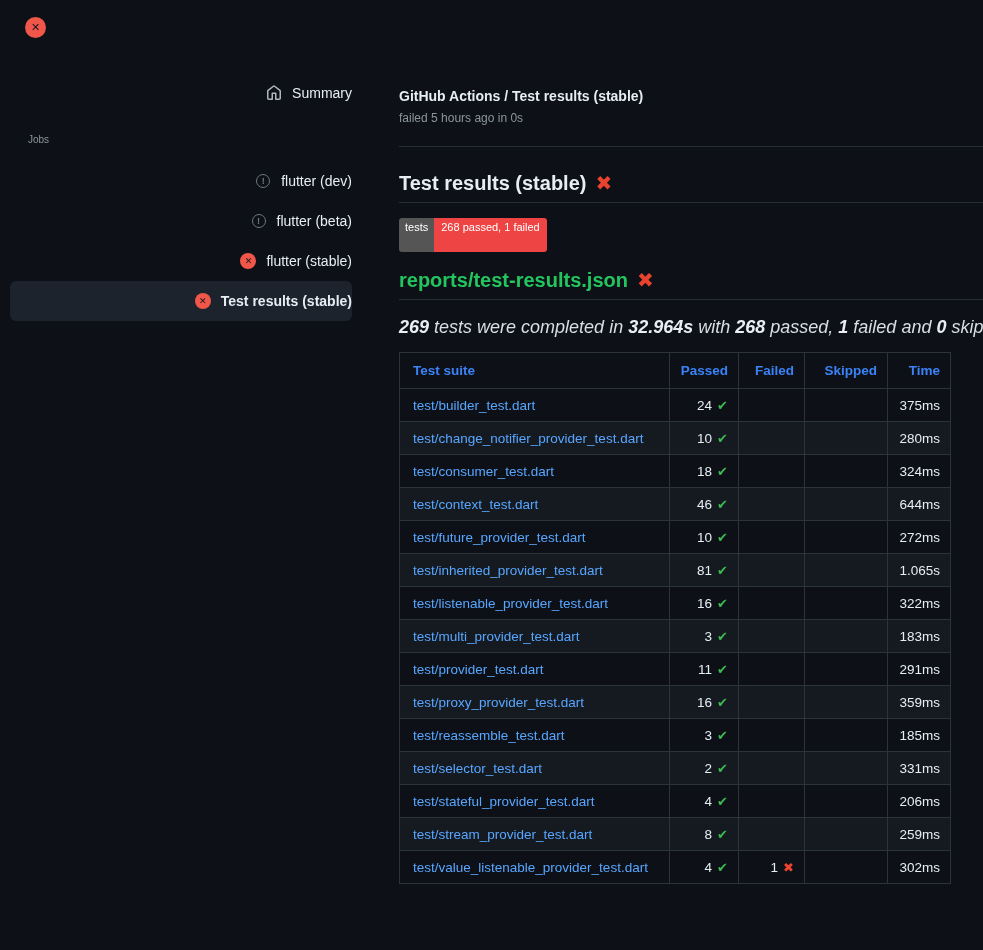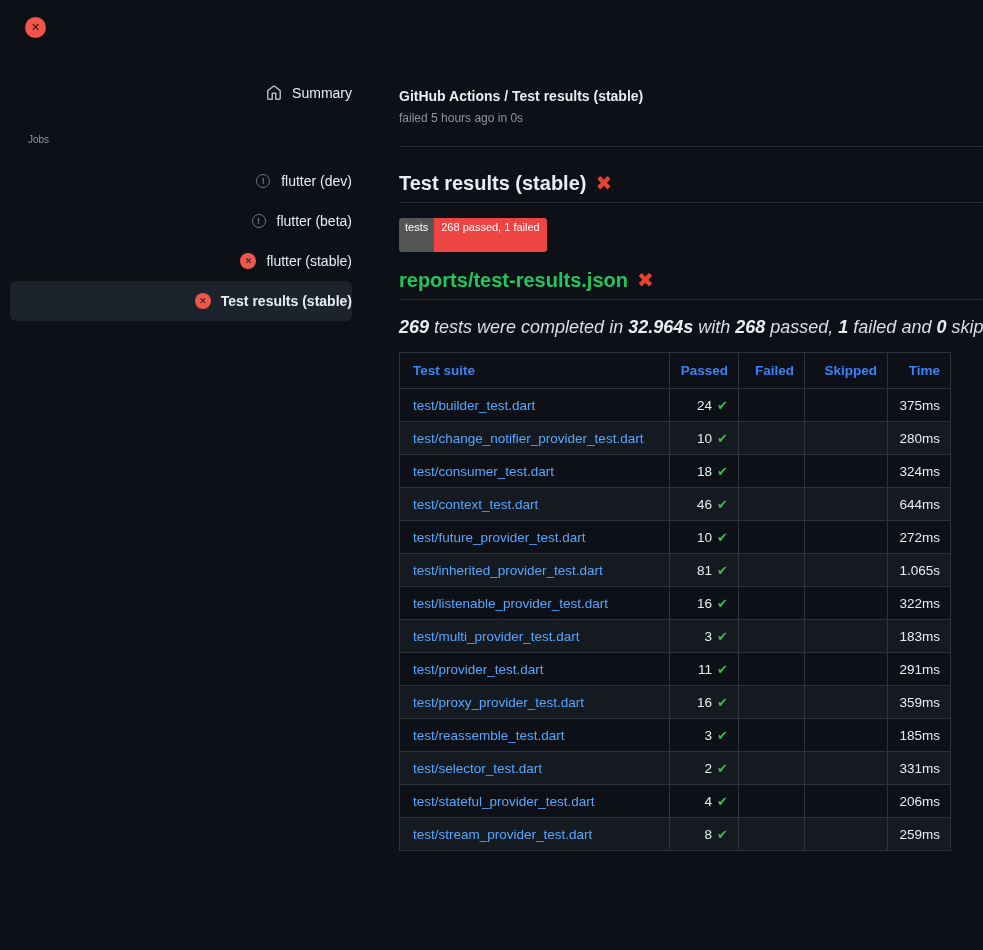--- a/index.html
+++ b/index.html
@@ -297,15 +297,22 @@
   </tr>
 
   <tr>
     <td class="c-suite"><a class="suite-link">test/stream_provider_test.dart</a></td>
     <td class="c-passed"><span>8</span><span class="pass-check">✔</span></td>
     <td class="c-failed"></td>
     <td class="c-skipped"></td>
     <td class="c-time">259ms</td>
   </tr>
 
+  <tr>
+    <td class="c-suite"><a class="suite-link">test/value_listenable_provider_test.dart</a></td>
+    <td class="c-passed"><span>4</span><span class="pass-check">✔</span></td>
+    <td class="c-failed"><span>1</span><span class="fail-cross">✖</span></td>
+    <td class="c-skipped"></td>
+    <td class="c-time">302ms</td>
+  </tr>
 </tbody>
   </table>
 </div>
 
 </body></html>

